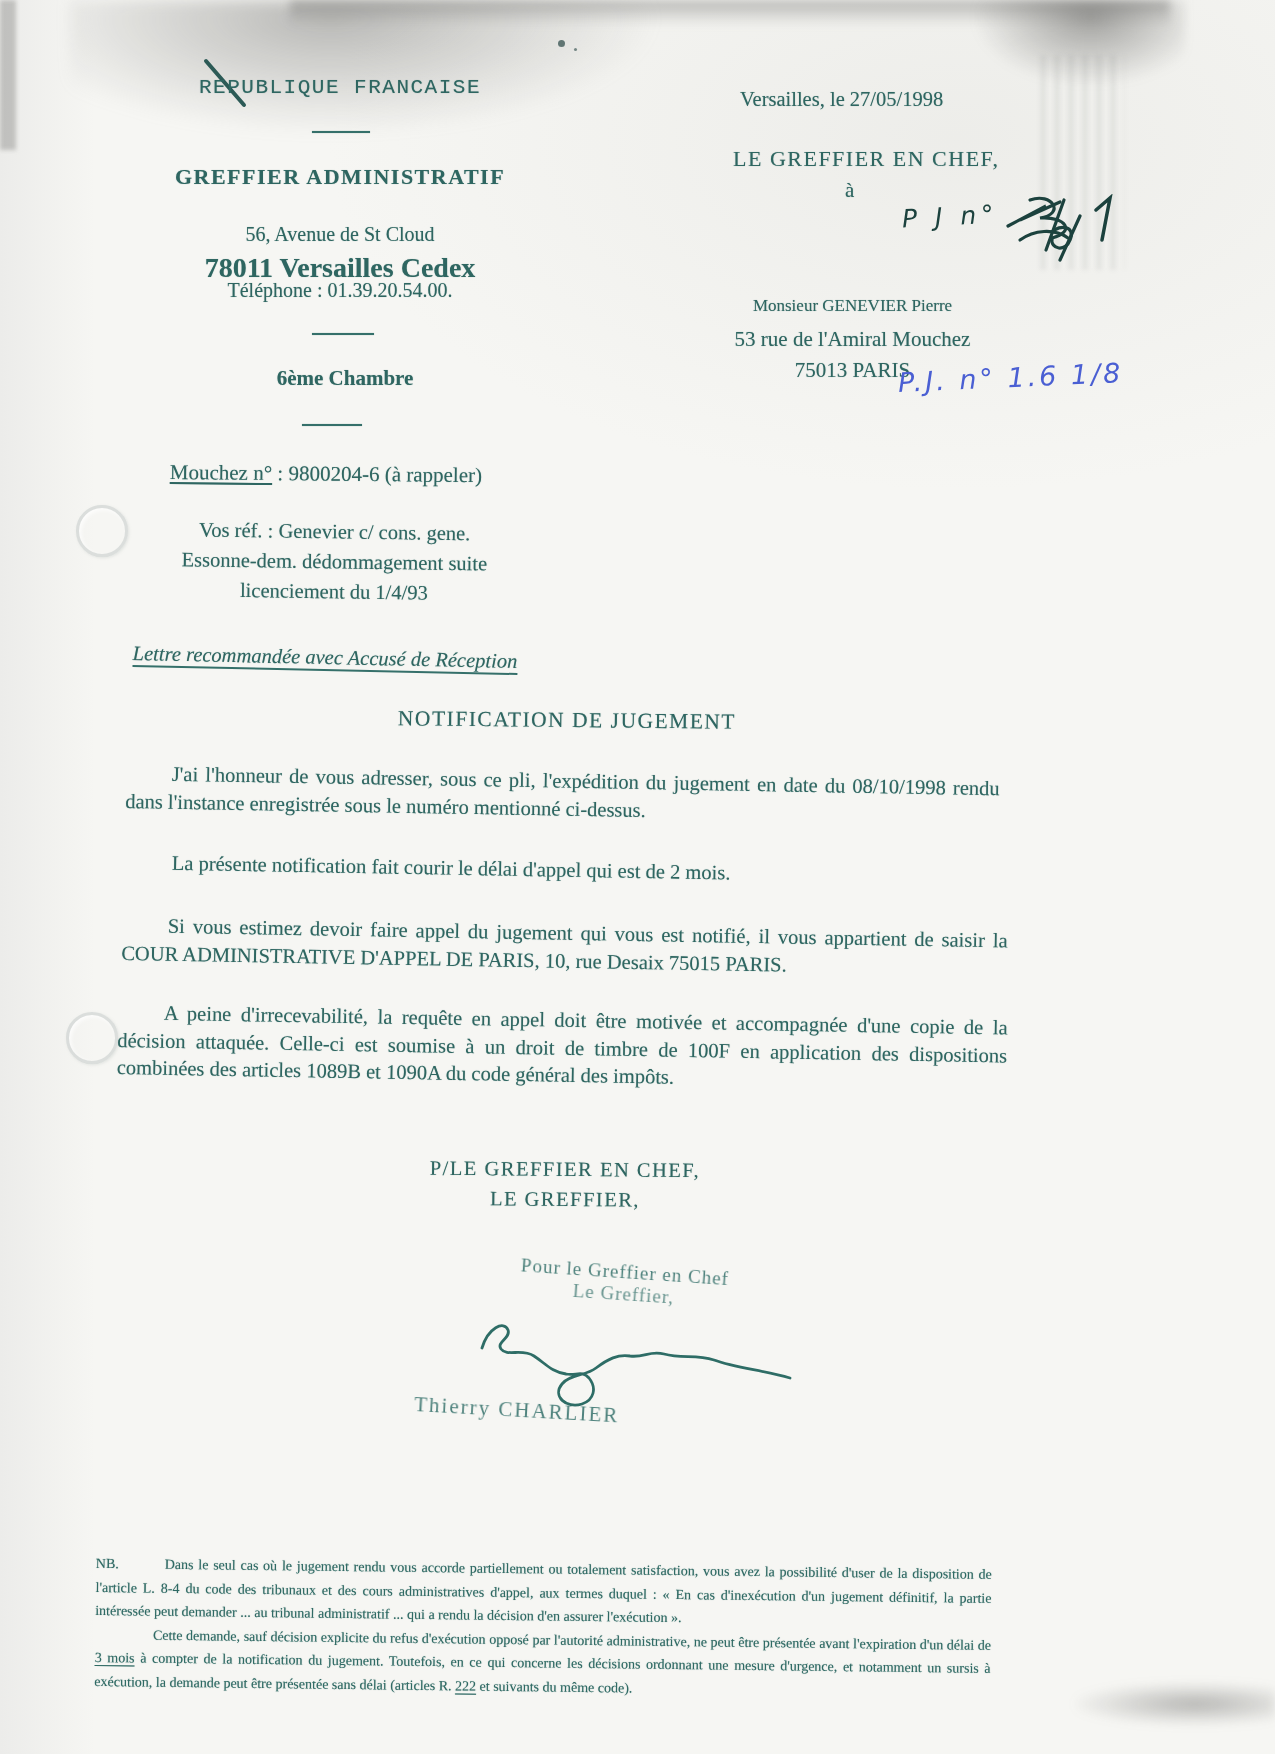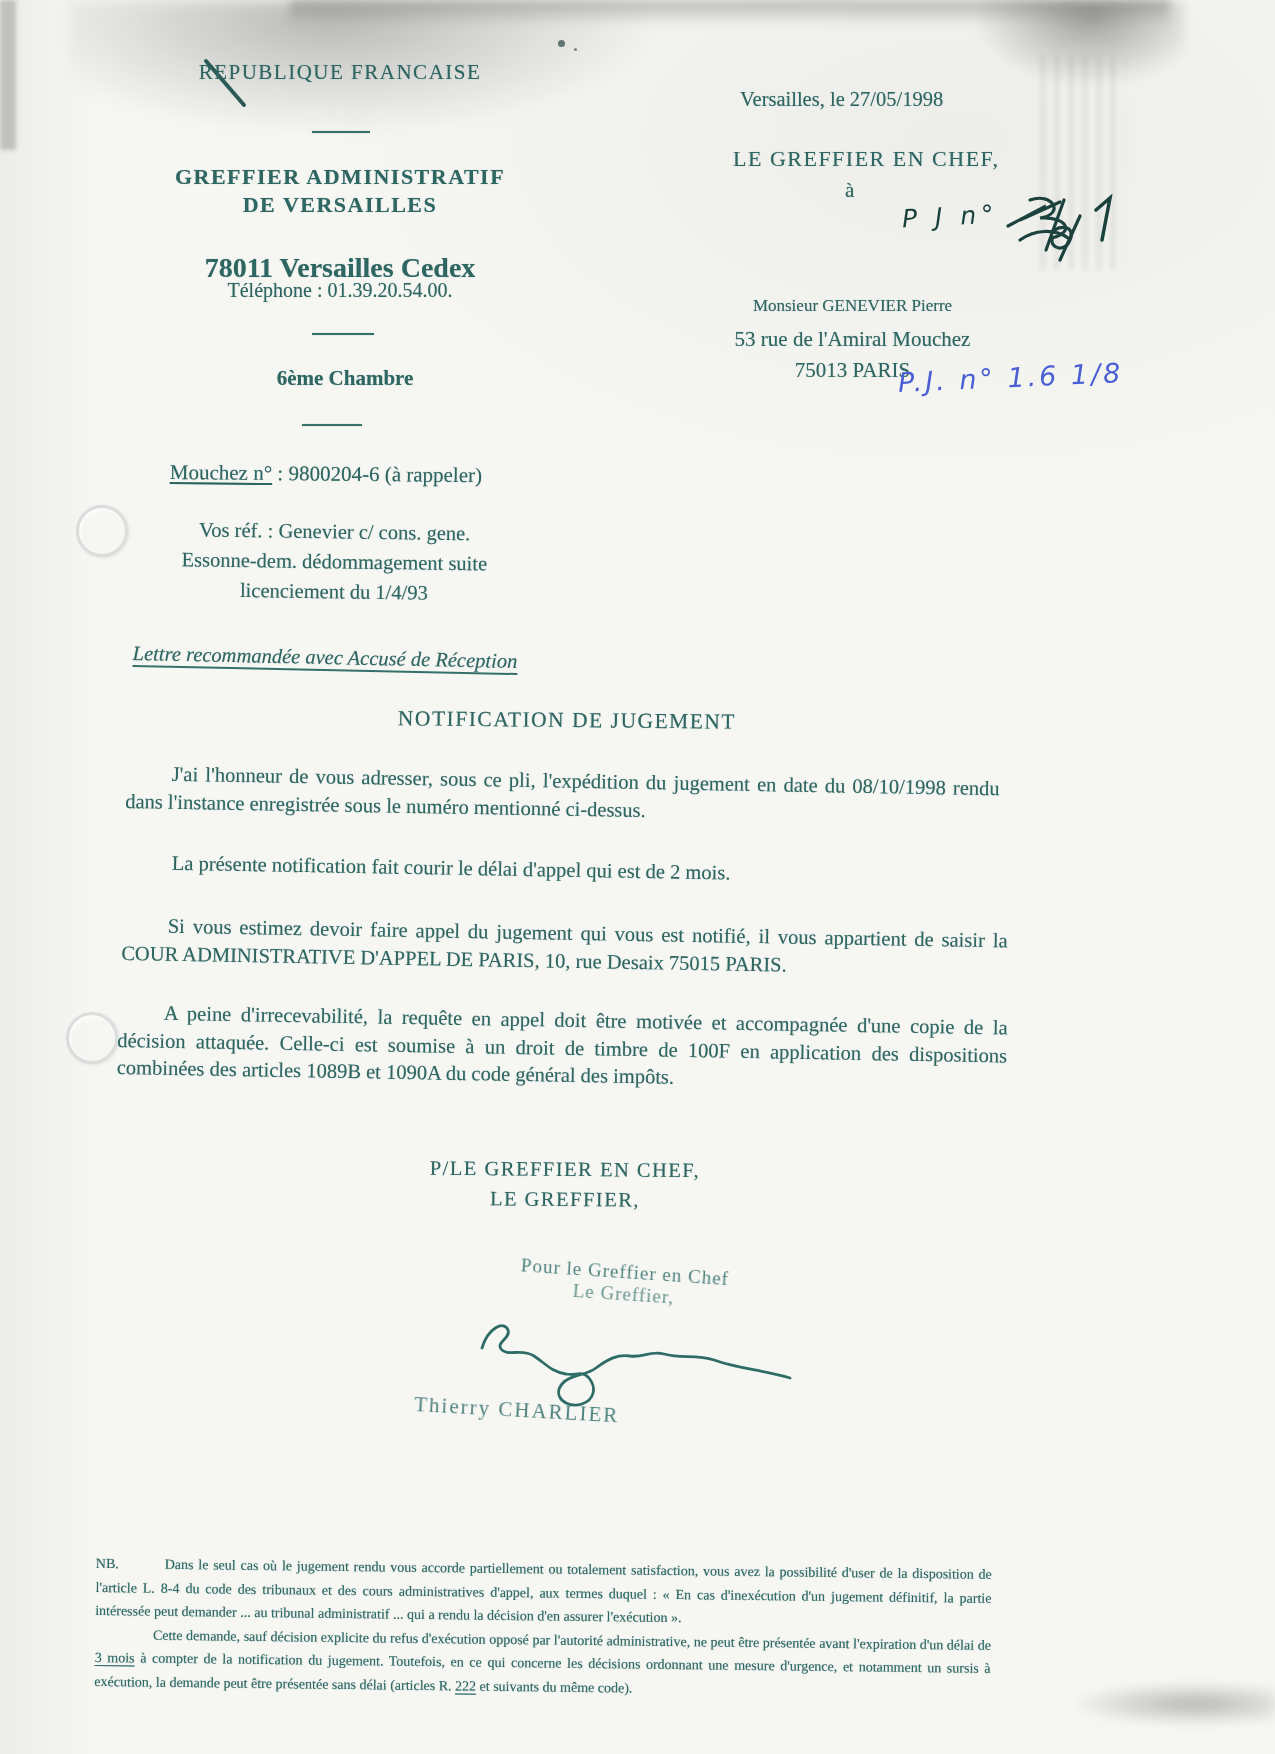--- a/index.html
+++ b/index.html
@@ -54,25 +54,25 @@
   <div class="smudge" style="left:0;top:0;width:16px;height:150px;filter:blur(2px);background:rgba(140,140,138,.45);"></div>
   <div class="smudge" style="left:1075px;top:1683px;width:200px;height:42px;filter:blur(5px);
               background:radial-gradient(ellipse at 60% 50%, rgba(90,90,88,.4), transparent 75%);"></div>
   <div class="hole" style="left:76px;top:505px;"></div>
   <div class="hole" style="left:66px;top:1012px;"></div>
   <svg class="smudge" style="left:200px;top:55px;" width="60" height="60">
     <path d="M6,6 L44,50" stroke="#2c5a56" stroke-width="4" stroke-linecap="round" fill="none"></path>
   </svg>
   <div class="smudge" style="left:558px;top:40px;width:7px;height:7px;border-radius:50%;background:rgba(40,70,68,.7);box-shadow:14px 6px 0 -2px rgba(40,70,68,.6);"></div>
 
-  <div class="abs ctr ink caps" style="left:95px;top:60px;width:490px;font-size:21px;">REPUBLIQUE FRANCAISE</div>
+  <div class="abs ctr ink caps" style="left:95px;top:76px;width:490px;font-size:21px;font-family:Liberation Mono, monospace;">REPUBLIQUE FRANCAISE</div>
   <div class="abs divider" style="left:312px;top:131px;width:58px;"></div>
 
   <div class="abs ctr ink bold caps" style="left:95px;top:164px;width:490px;font-size:22px;">GREFFIER ADMINISTRATIF</div>
-  <div class="abs ctr ink bold caps" style="left:95px;top:192px;width:490px;font-size:22px;">DE VERSAILLES</div>
+  <div class="abs ctr ink" style="left:95px;top:223px;width:490px;font-size:20px;">56, Avenue de St Cloud</div>
   <div class="abs ctr ink" style="left:95px;top:252px;width:490px;font-size:28px;font-weight:bold;">78011   Versailles Cedex</div>
   <div class="abs ctr ink" style="left:95px;top:279px;width:490px;font-size:20px;">Téléphone : 01.39.20.54.00.</div>
   <div class="abs divider" style="left:312px;top:333px;width:62px;"></div>
 
   <div class="abs ctr ink bold" style="left:100px;top:366px;width:490px;font-size:21px;">6ème Chambre</div>
   <div class="abs divider" style="left:302px;top:424px;width:60px;"></div>
 
   <div class="abs ink" style="left:740px;top:88px;font-size:20.5px;">Versailles, le 27/05/1998</div>
   <div class="abs ink caps" style="left:733px;top:146px;font-size:22px;">LE GREFFIER EN CHEF,</div>
   <div class="abs ink" style="left:845px;top:178px;font-size:21px;">à</div>

